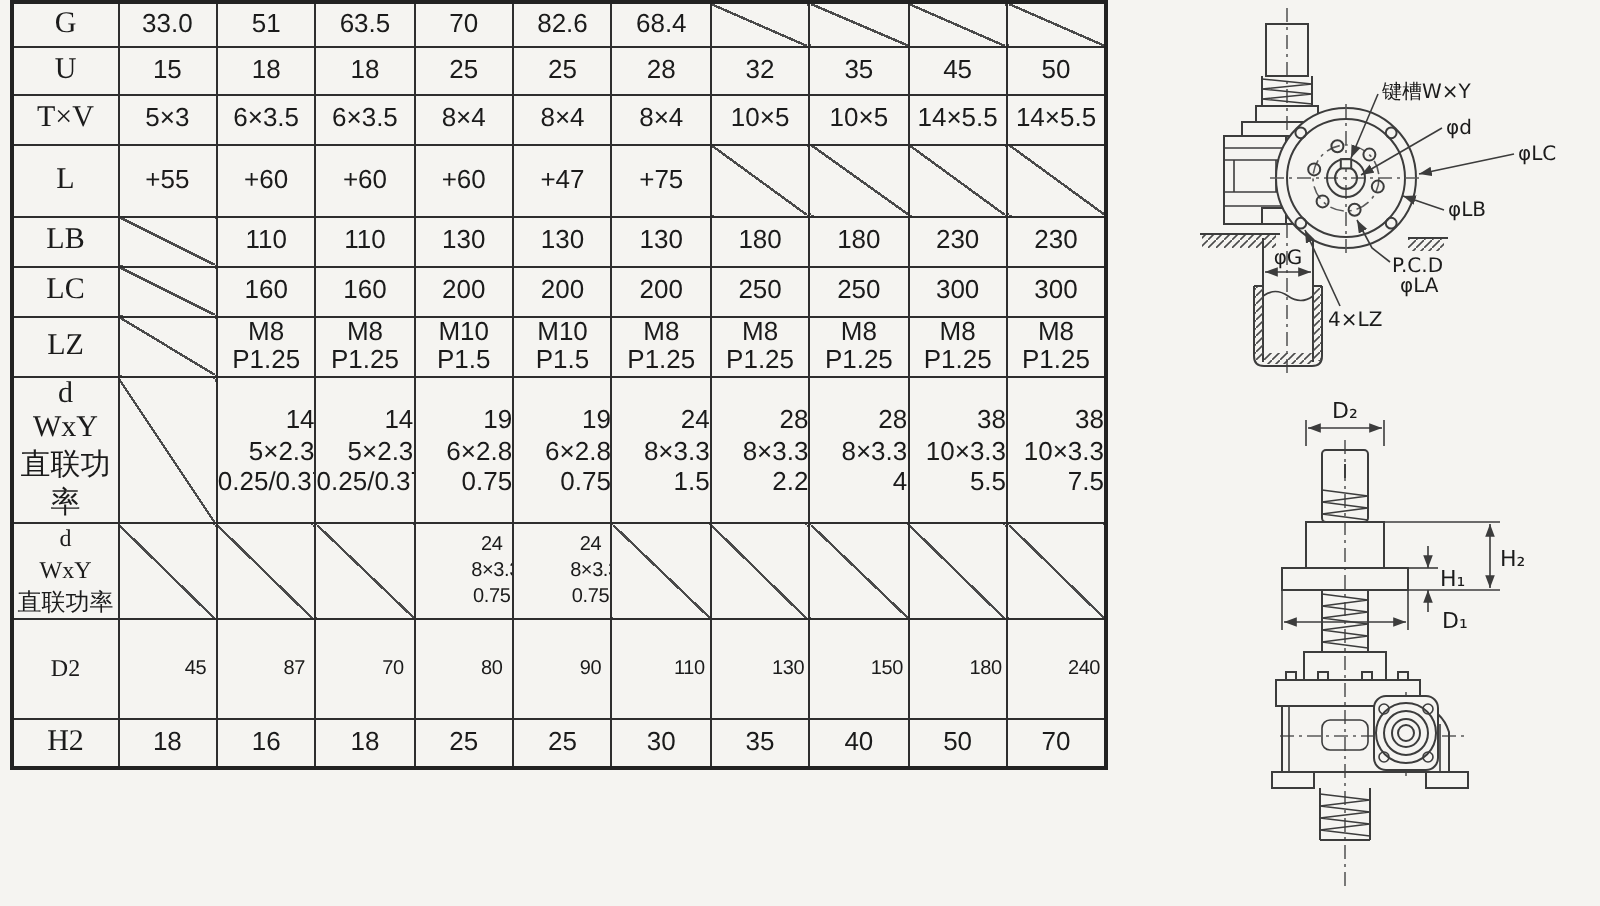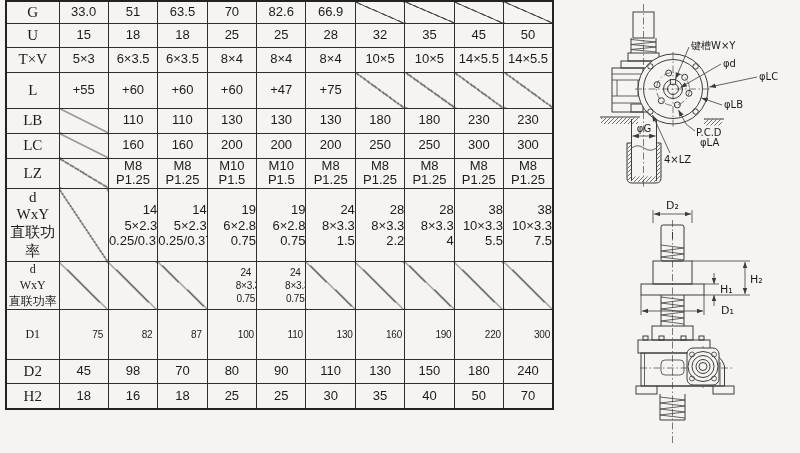--- a/index.html
+++ b/index.html
@@ -71,21 +71,21 @@
         <col>
     </colgroup>
     <tbody>
         <tr>
           <th>G</th>
           <td>33.0</td>
           <td>51</td>
           <td>63.5</td>
           <td>70</td>
           <td>82.6</td>
-          <td>66.9</td>
+          <td>68.4</td>
           <td class="diag"></td>
           <td class="diag"></td>
           <td class="diag"></td>
           <td class="diag"></td>
         </tr>
         <tr>
           <th>U</th>
           <td>15</td>
           <td>18</td>
           <td>18</td>
@@ -217,36 +217,23 @@
           <td>24
 8×3.3
 0.75</td>
           <td class="diag"></td>
           <td class="diag"></td>
           <td class="diag"></td>
           <td class="diag"></td>
           <td class="diag"></td>
         </tr>
         <tr>
-          <th>D1</th>
-          <td>75</td>
-          <td>82</td>
-          <td>87</td>
-          <td>100</td>
-          <td>110</td>
-          <td>130</td>
-          <td>160</td>
-          <td>190</td>
-          <td>220</td>
-          <td>300</td>
-        </tr>
-        <tr>
           <th>D2</th>
           <td>45</td>
-          <td>98</td>
+          <td>87</td>
           <td>70</td>
           <td>80</td>
           <td>90</td>
           <td>110</td>
           <td>130</td>
           <td>150</td>
           <td>180</td>
           <td>240</td>
         </tr>
         <tr>

